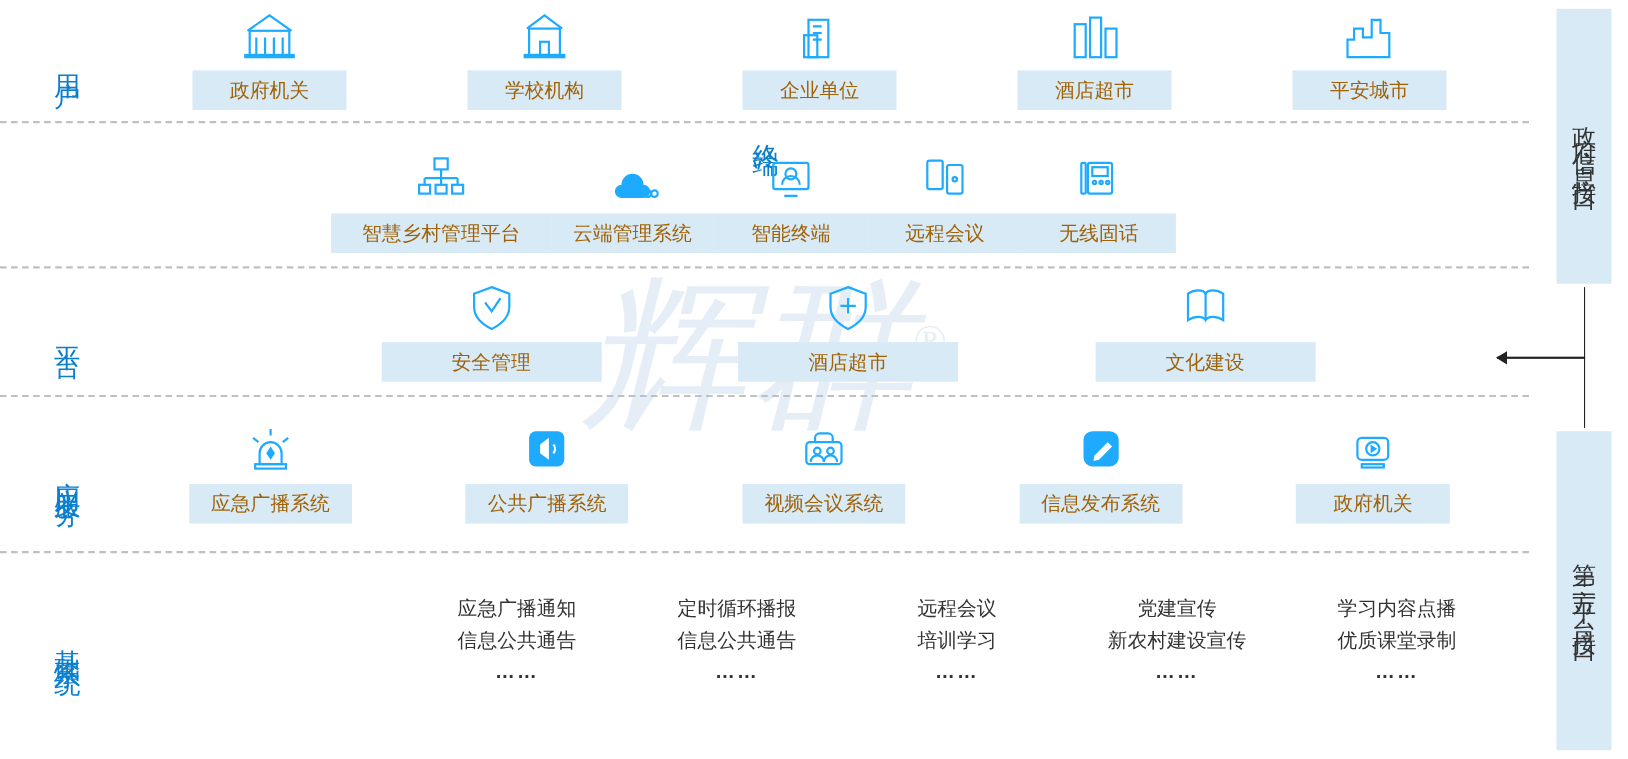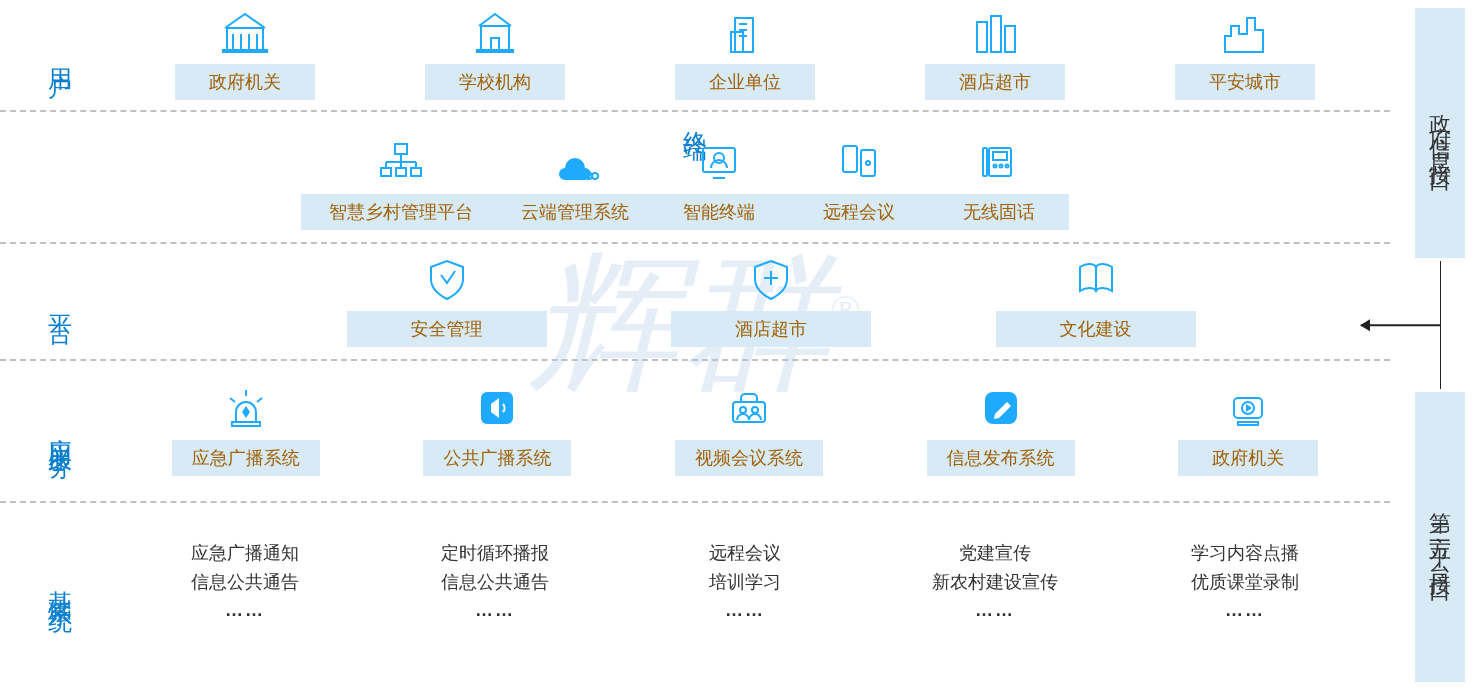--- a/index.html
+++ b/index.html
@@ -462,21 +462,21 @@
             <div class="box">政府机关</div>
           </div>
       </div>
     </div>
     <hr class="hr-dash">
 
     <div class="row row5">
       <div class="row-label-col">
         <div class="row-label">基础系统</div>
       </div>
-      <div class="row-content" style="align-items:center;">
+      <div class="row-content" style="align-items:center;justify-content:flex-end;">
         <div class="text-cell">
             <div>应急广播通知</div>
             <div>信息公共通告</div>
             <div class="dots">……</div>
           </div>
         <div class="text-cell">
             <div>定时循环播报</div>
             <div>信息公共通告</div>
             <div class="dots">……</div>
           </div>

